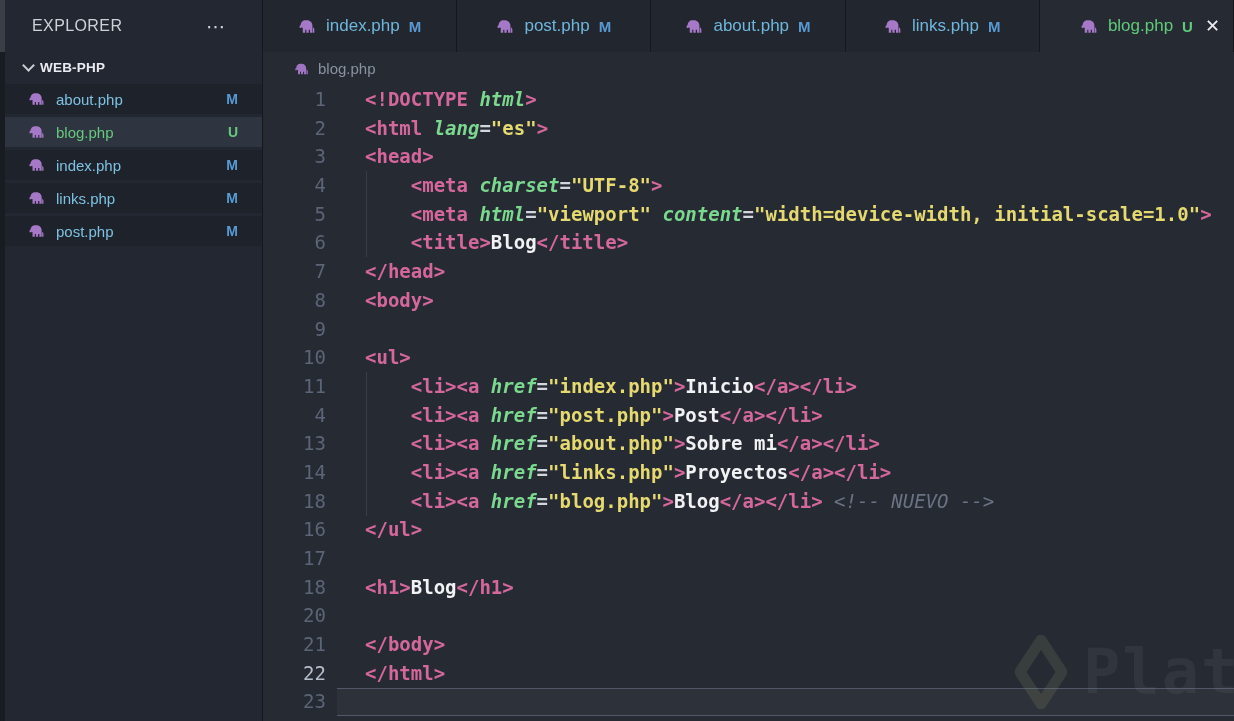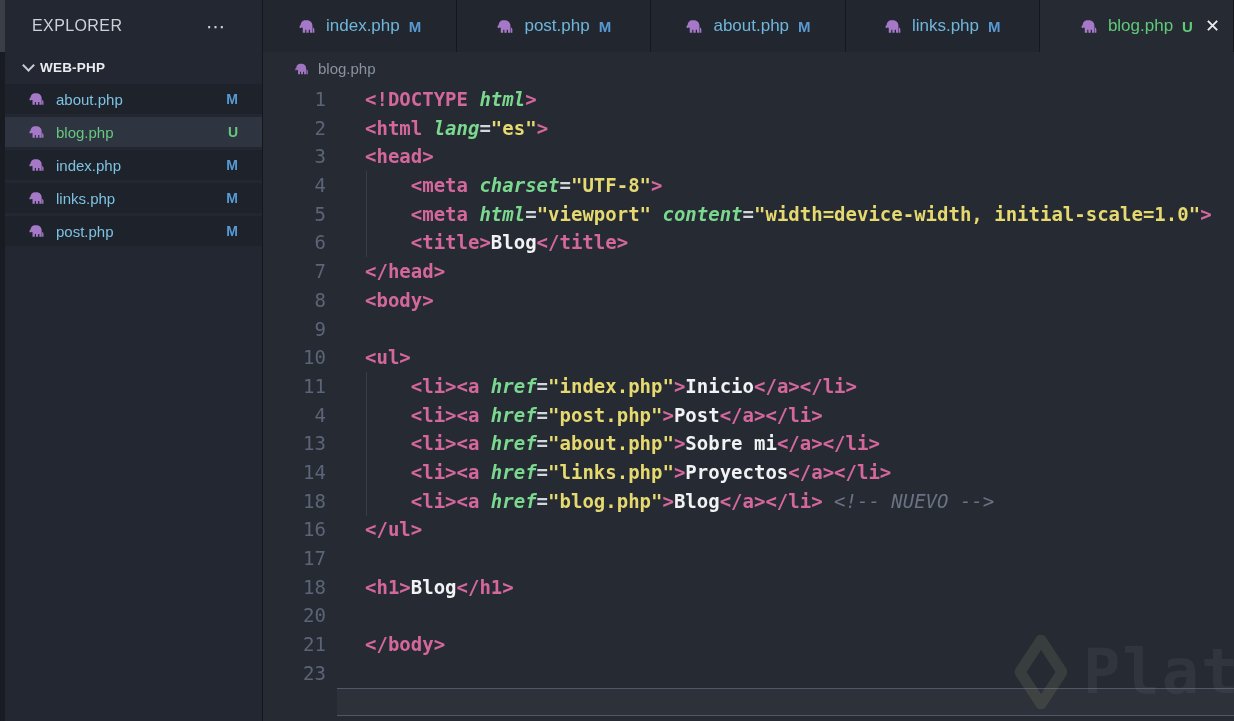--- a/index.html
+++ b/index.html
@@ -269,19 +269,23 @@
           <span class="line-text"><span class="tk-tag">&lt;h1&gt;</span><span class="tk-txt">Blog</span><span class="tk-tag">&lt;/h1&gt;</span></span>
         </div>
         <div class="code-line">
           <span class="gutter">20</span>
           <span class="line-text"></span>
         </div>
         <div class="code-line">
           <span class="gutter">21</span>
           <span class="line-text"><span class="tk-tag">&lt;/body&gt;</span></span>
         </div>
+        <div class="code-line cur">
+          <span class="gutter">22</span>
+          <span class="line-text"><span class="tk-tag">&lt;/html&gt;</span></span>
+        </div>
         <div class="code-line">
           <span class="gutter">23</span>
           <span class="line-text"></span>
         </div>
       </div>
   </div>
 </div>
 
 </body></html>

